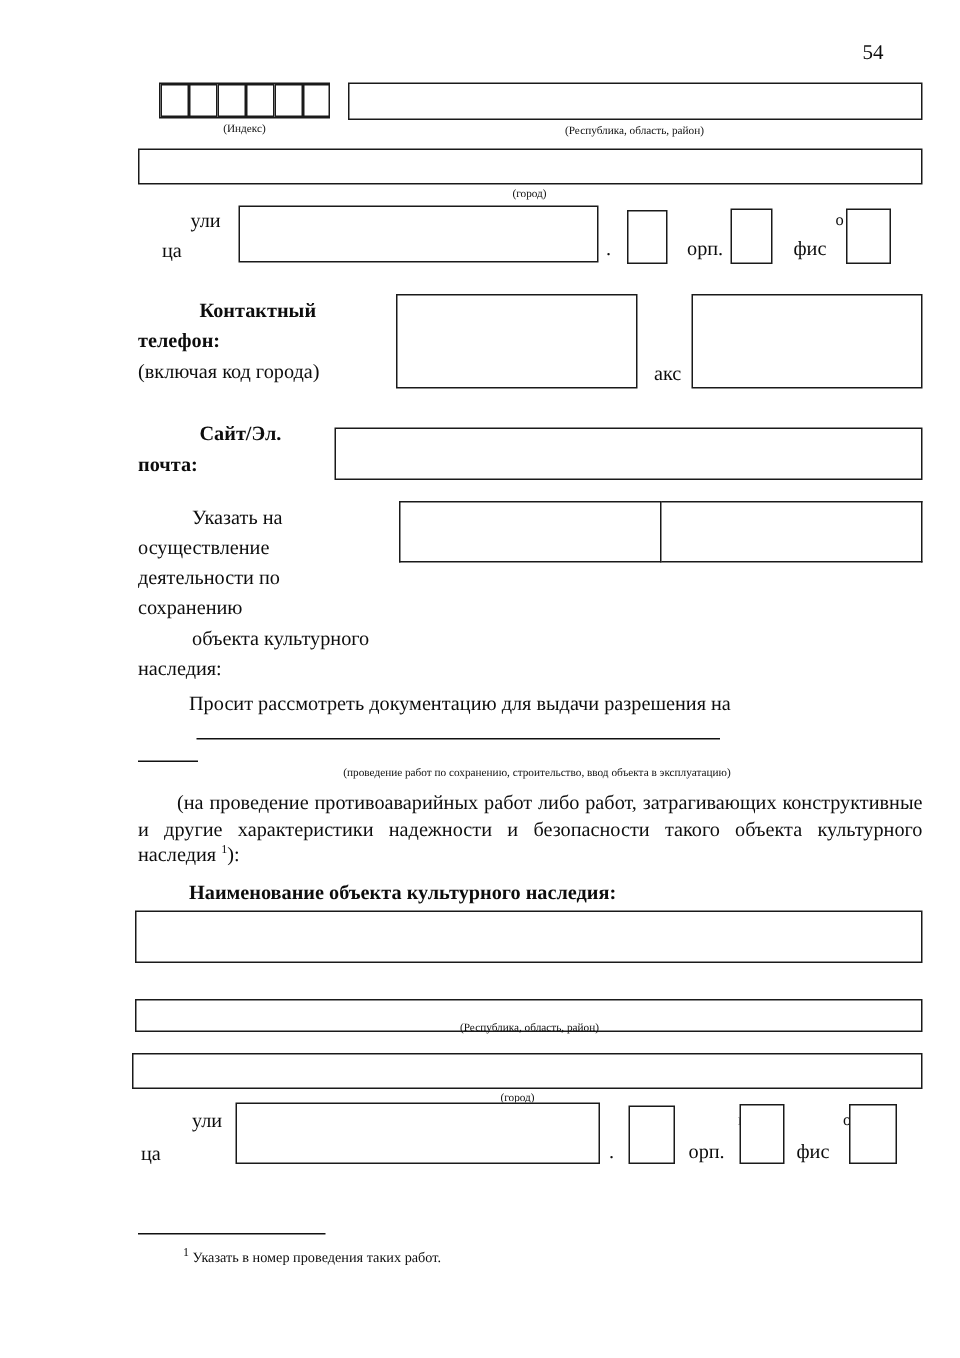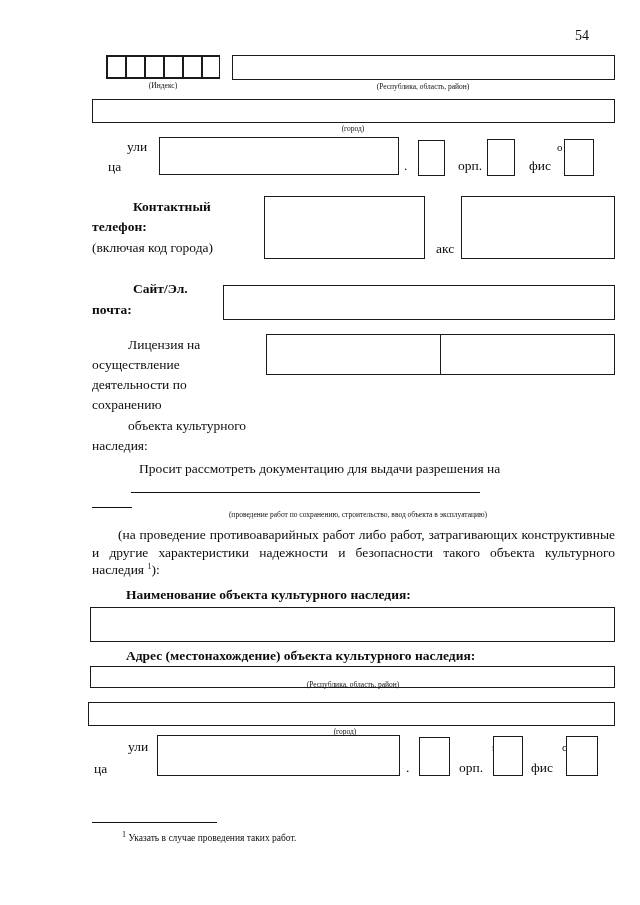--- a/index.html
+++ b/index.html
@@ -93,61 +93,60 @@
   <div class="txt bold" style="left:92px;top:219px;">телефон:</div>
   <div class="txt" style="left:92px;top:240px;">(включая код города)</div>
   <div class="box" style="left:264px;top:196px;width:161px;height:63px;"></div>
   <div class="txt" style="left:436px;top:241px;">акс</div>
   <div class="box" style="left:461px;top:196px;width:154px;height:63px;"></div>
 
   <div class="txt bold" style="left:133px;top:281px;">Сайт/Эл.</div>
   <div class="txt bold" style="left:92px;top:302px;">почта:</div>
   <div class="box" style="left:223px;top:285px;width:392px;height:35px;"></div>
 
-  <div class="txt" style="left:128px;top:337px;">Лицензия на</div>
+  <div class="txt" style="left:128px;top:337px;">Указать на</div>
   <div class="txt" style="left:92px;top:357px;">осуществление</div>
   <div class="txt" style="left:92px;top:377px;">деятельности по</div>
   <div class="txt" style="left:92px;top:397px;">сохранению</div>
   <div class="txt" style="left:128px;top:418px;">объекта культурного</div>
   <div class="txt" style="left:92px;top:438px;text-align:center;">наследия:</div>
 
   <table class="tbl" style="left:266px;top:334px;width:349px;">
     <tbody>
     <tr>
       <td style="height:40px;"></td>
       <td style="height:40px;"></td>
     </tr>
   </tbody>
     </table>
 
-  <div class="txt" style="left:126px;top:461px;margin-left:13px;">Просит рассмотреть документацию для выдачи разрешения на</div>
+  <div class="txt" style="left:126px;top:461px;">Просит рассмотреть документацию для выдачи разрешения на</div>
   <div class="rule" style="left:131px;top:492px;width:349px;"></div>
   <div class="rule" style="left:92px;top:507px;width:40px;"></div>
   <div class="cap" style="left:176px;top:510px;width:364px;">(проведение работ по сохранению, строительство, ввод объекта в эксплуатацию)</div>
 
   <div class="para" style="left:92px;top:526px;width:523px;"><span class="ind"></span><span>(на проведение противоаварийных работ либо работ, затрагивающих конструктивные и другие характеристики надежности и безопасности такого объекта культурного наследия </span><sup>1</sup><span>):</span></div>
 
   <div class="txt bold" style="left:126px;top:587px;">Наименование объекта культурного наследия:</div>
   <div class="box" style="left:90px;top:607px;width:525px;height:35px;"></div>
 
-  <div class="txt bold" style="left:126px;top:648px;">Адрес (местонахождение) объекта культурного наследия:</div>
   <div class="box" style="left:90px;top:666px;width:525px;height:22px;"></div>
   <div class="cap" style="left:263px;top:680px;width:180px;">(Республика, область, район)</div>
 
   <div class="box" style="left:88px;top:702px;width:527px;height:24px;"></div>
   <div class="cap" style="left:305px;top:727px;width:80px;">(город)</div>
 
   <div class="txt" style="left:128px;top:739px;">ули</div>
   <div class="txt" style="left:94px;top:761px;">ца</div>
   <div class="box" style="left:157px;top:735px;width:243px;height:41px;"></div>
   <div class="txt" style="left:406px;top:760px;">.</div>
   <div class="box" style="left:419px;top:737px;width:31px;height:39px;"></div>
   <div class="txt" style="left:459px;top:760px;">орп.</div>
   <div class="txt" style="left:492px;top:741px;font-size:11px;">к</div>
   <div class="box" style="left:493px;top:736px;width:30px;height:40px;"></div>
   <div class="txt" style="left:531px;top:760px;">фис</div>
   <div class="txt" style="left:562px;top:741px;font-size:11px;">о</div>
   <div class="box" style="left:566px;top:736px;width:32px;height:40px;"></div>
 
   <div class="rule" style="left:92px;top:822px;width:125px;"></div>
-  <div class="fnote" style="left:122px;top:830px;"><sup>1</sup> <span>Указать в случае проведения таких работ.</span></div>
+  <div class="fnote" style="left:122px;top:830px;"><sup>1</sup> <span>Указать в номер проведения таких работ.</span></div>
 
 </div>
 
 </body></html>

